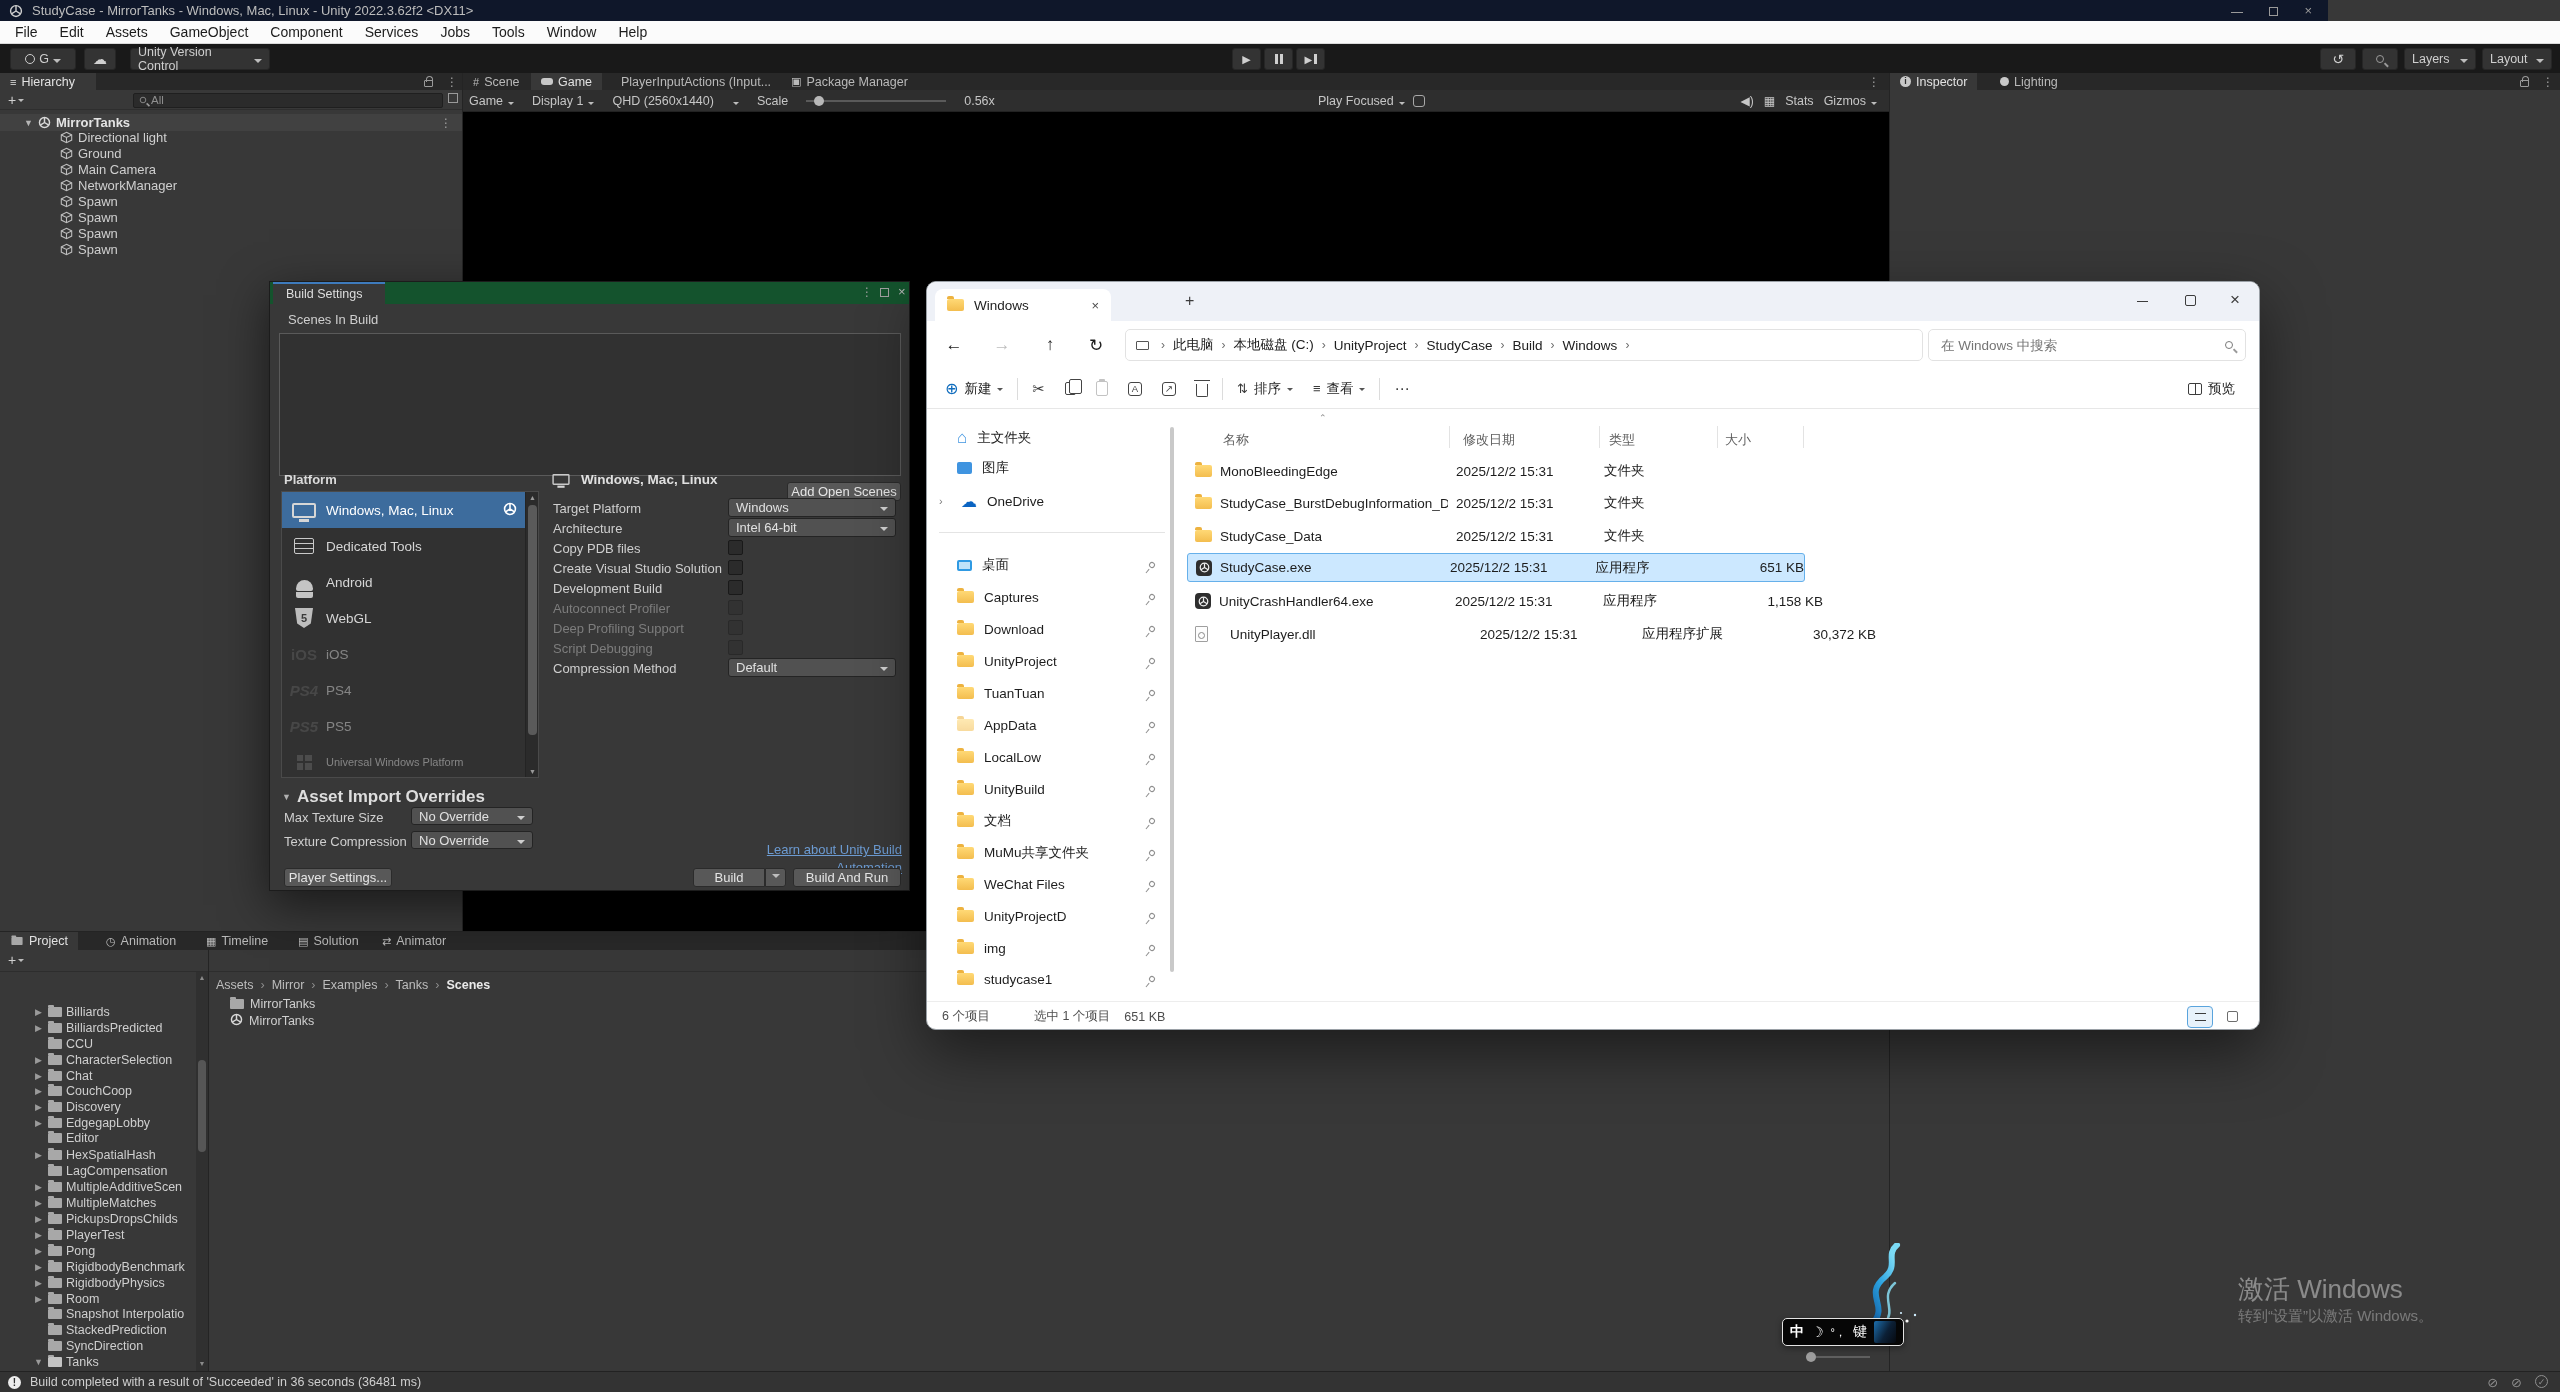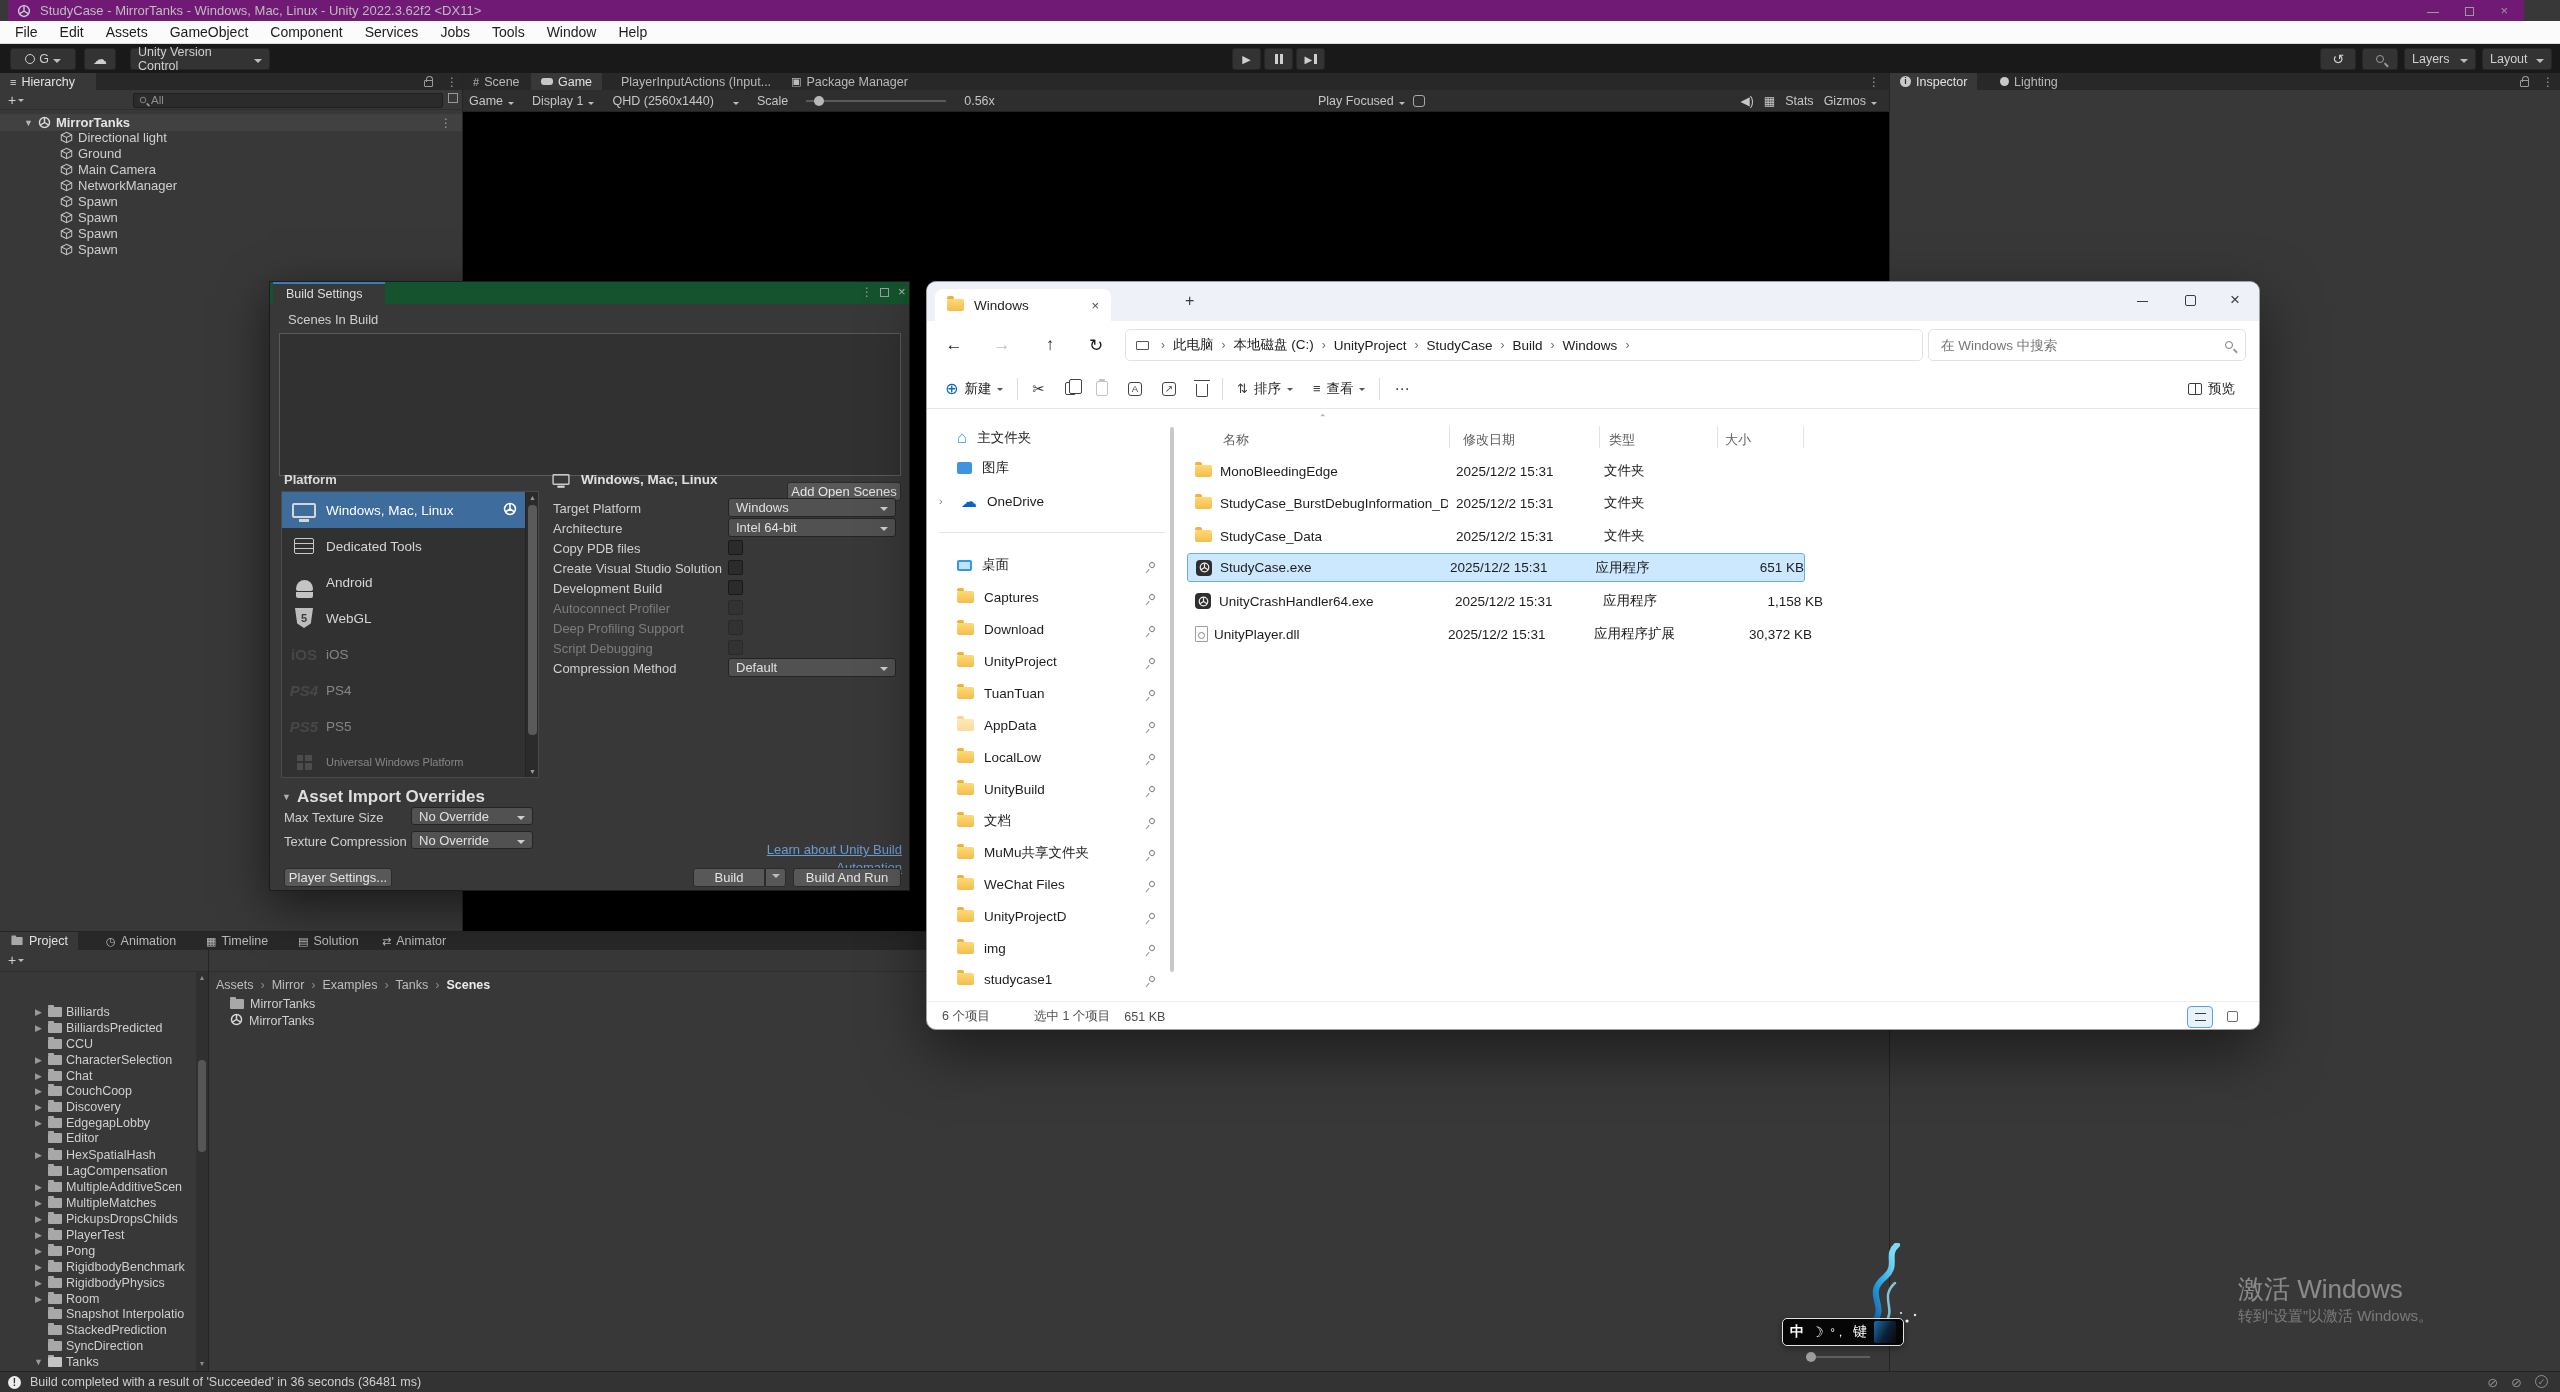--- a/index.html
+++ b/index.html
@@ -3,21 +3,21 @@
 <meta charset="utf-8">
 <style>
   *{margin:0;padding:0;box-sizing:border-box}
   html,body{background:#101010}
   body{font-family:"Liberation Sans","DejaVu Sans",sans-serif}
   .screen{position:relative;width:2560px;height:1392px;background:#383838;overflow:hidden}
   .abs{position:absolute}
   .flex{display:flex;align-items:center}
 
   
-  .u-titlebar{left:8px;top:0;width:2516px;height:21px;background:#701a75;color:#bdbdbd;font-size:13px}
+  .u-titlebar{left:0;top:0;width:2328px;height:21px;background:#0f172a;color:#bdbdbd;font-size:13px}
   .u-menubar{left:0;top:21px;width:2560px;height:23px;background:#fbfbfb;border-bottom:1px solid #d9d9d9;color:#1c1c1c;font-size:14px}
   .u-menubar span{padding:0 11px;cursor:default}
   .u-toolbar{left:0;top:44px;width:2560px;height:29px;background:#191919}
   .u-tbtn{background:#333;border:1px solid #262626;border-radius:3px;height:22px;color:#cfcfcf;font-size:12.5px;display:flex;align-items:center;justify-content:center;gap:4px;padding:0 7px}
   .caret{width:0;height:0;border:4px solid transparent;border-top-color:#bdbdbd;margin-top:7px}
   .panel-tabs{background:#282828;color:#b9b9b9;font-size:12.5px}
   .ptab{height:100%;display:flex;align-items:center;gap:5px;padding:0 10px}
   .ptab.on{background:#383838;color:#e2e2e2}
   .vline{background:#242424}
   .dim{color:#8f8f8f}
@@ -911,21 +911,21 @@
           <svg width="11" height="11" viewBox="0 0 16 16">
             <circle cx="8" cy="8" r="6.2" fill="none" stroke="#eee" stroke-width="1.8"></circle>
             <path d="M8 8V1.8M8 8L2.8 11.2M8 8l5.2 3.2" stroke="#eee" stroke-width="1.8" fill="none"></path>
           </svg>
         </span>
       <span class="frow-text" style="width:228px">UnityCrashHandler64.exe</span>
       <span class="frow-text" style="width:140px">2025/12/2 15:31</span>
       <span class="frow-text" style="width:108px">应用程序</span>
       <span class="frow-text" style="width:104px;text-align:right">1,158 KB</span>
     </div>
-    <div class="abs flex" style="left:268px;top:337px;height:30px;gap:6px">
+    <div class="abs flex" style="left:268px;top:337px;height:30px;gap:22px">
       <span class="dllico"></span>
       <span class="frow-text" style="width:228px">UnityPlayer.dll</span>
       <span class="frow-text" style="width:140px">2025/12/2 15:31</span>
       <span class="frow-text" style="width:108px">应用程序扩展</span>
       <span class="frow-text" style="width:104px;text-align:right">30,372 KB</span>
     </div>
 
     <div class="abs flex" style="left:0;top:719px;width:100%;height:30px;border-top:1px solid #ededed;font-size:12.5px;color:#4d4d4d">
       <span style="margin-left:15px">6 个项目</span>
       <span style="margin-left:44px">选中 1 个项目</span>

